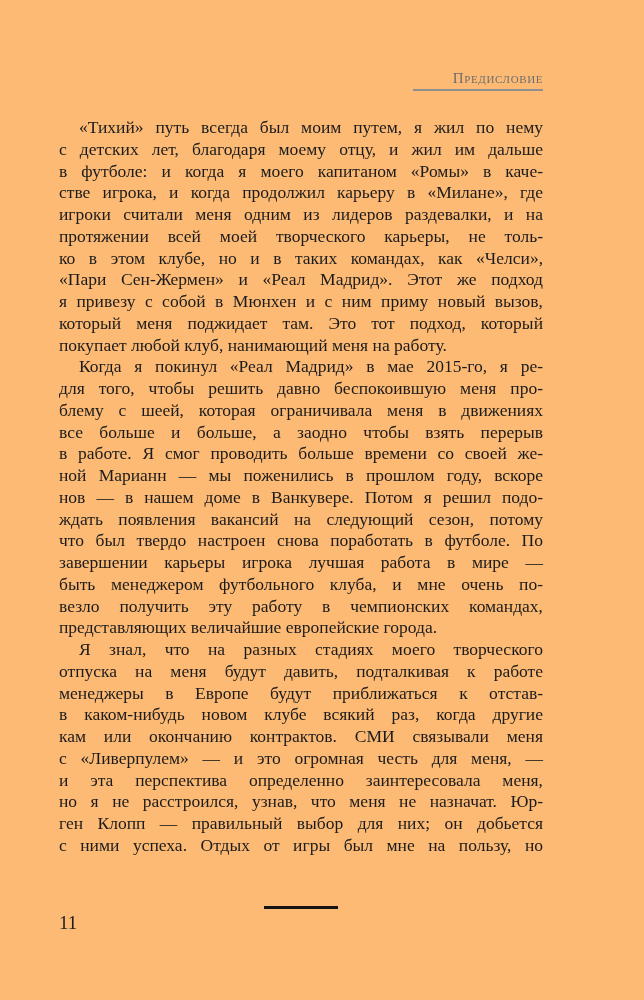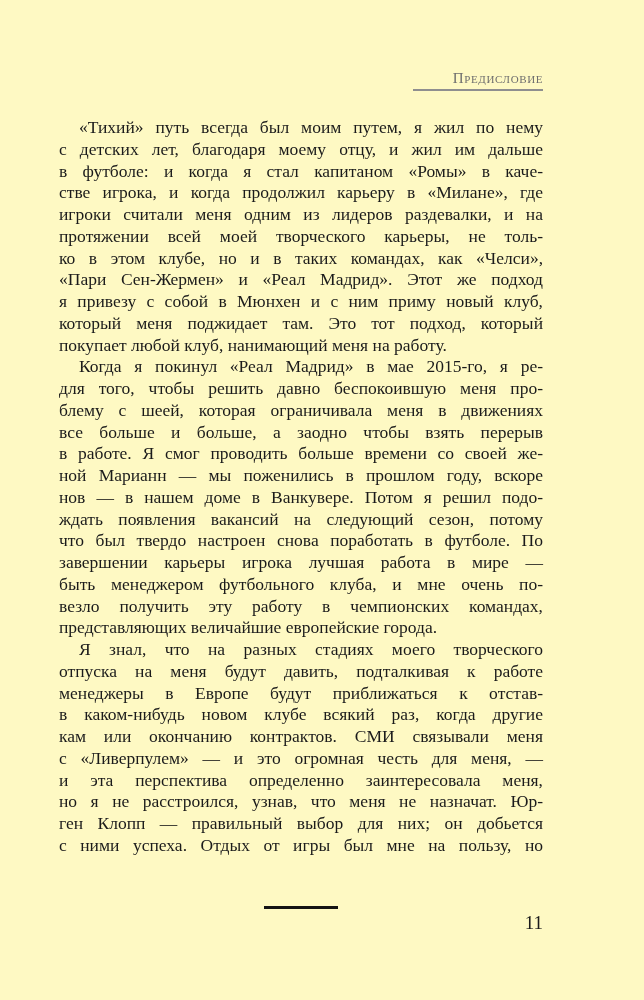--- a/index.html
+++ b/index.html
@@ -1,20 +1,20 @@
 <!DOCTYPE html>
 <html><head>
 <meta charset="utf-8">
 <style>
   html, body { margin: 0; padding: 0; background: #ffffff; }
   .page {
     position: relative;
     width: 644px;
     height: 1000px;
-    background: #fef9c3;
+    background: #fdba74;
     font-family: "Liberation Serif", "DejaVu Serif", serif;
     color: #1b1b1b;
     overflow: hidden;
   }
   .header {
     position: absolute;
     top: 70px;
     left: 59px;
     width: 484px;
   }
@@ -48,21 +48,21 @@
     text-align-last: justify;
     white-space: nowrap;
   }
   .line.indent { text-indent: 20px; }
   .line.last { text-align-last: left; }
   .footer {
     position: absolute;
     top: 906px;
     left: 59px;
     width: 484px;
-    text-align: right;
+    text-align: left;
   }
   .footer-rule {
     width: 74px;
     height: 3px;
     background: #141414;
     margin: 0 auto;
   }
   .page-number {
     margin-top: 3px;
     font-size: 19px;
@@ -76,27 +76,27 @@
 <div class="page">
 
   <div class="header">
     <div class="header-title">Предисловие</div>
     <div class="header-rule"></div>
   </div>
 
   <div class="body-text" id="body-text">
       <div class="line indent">«Тихий» путь всегда был моим путем, я жил по нему</div>
       <div class="line">с детских лет, благодаря моему отцу, и жил им дальше</div>
-      <div class="line">в футболе: и когда я стал капитаном «Ромы» в каче-</div>
+      <div class="line">в футболе: и когда я моего капитаном «Ромы» в каче-</div>
       <div class="line">стве игрока, и когда продолжил карьеру в «Милане», где</div>
       <div class="line">игроки считали меня одним из лидеров раздевалки, и на</div>
       <div class="line">протяжении всей моей творческого карьеры, не толь-</div>
       <div class="line">ко в этом клубе, но и в таких командах, как «Челси»,</div>
       <div class="line">«Пари Сен-Жермен» и «Реал Мадрид». Этот же подход</div>
-      <div class="line">я привезу с собой в Мюнхен и с ним приму новый клуб,</div>
+      <div class="line">я привезу с собой в Мюнхен и с ним приму новый вызов,</div>
       <div class="line">который меня поджидает там. Это тот подход, который</div>
       <div class="line last">покупает любой клуб, нанимающий меня на работу.</div>
       <div class="line indent">Когда я покинул «Реал Мадрид» в мае 2015-го, я ре-</div>
       <div class="line">для того, чтобы решить давно беспокоившую меня про-</div>
       <div class="line">блему с шеей, которая ограничивала меня в движениях</div>
       <div class="line">все больше и больше, а заодно чтобы взять перерыв</div>
       <div class="line">в работе. Я смог проводить больше времени со своей же-</div>
       <div class="line">ной Марианн — мы поженились в прошлом году, вскоре</div>
       <div class="line">нов — в нашем доме в Ванкувере. Потом я решил подо-</div>
       <div class="line">ждать появления вакансий на следующий сезон, потому</div>

